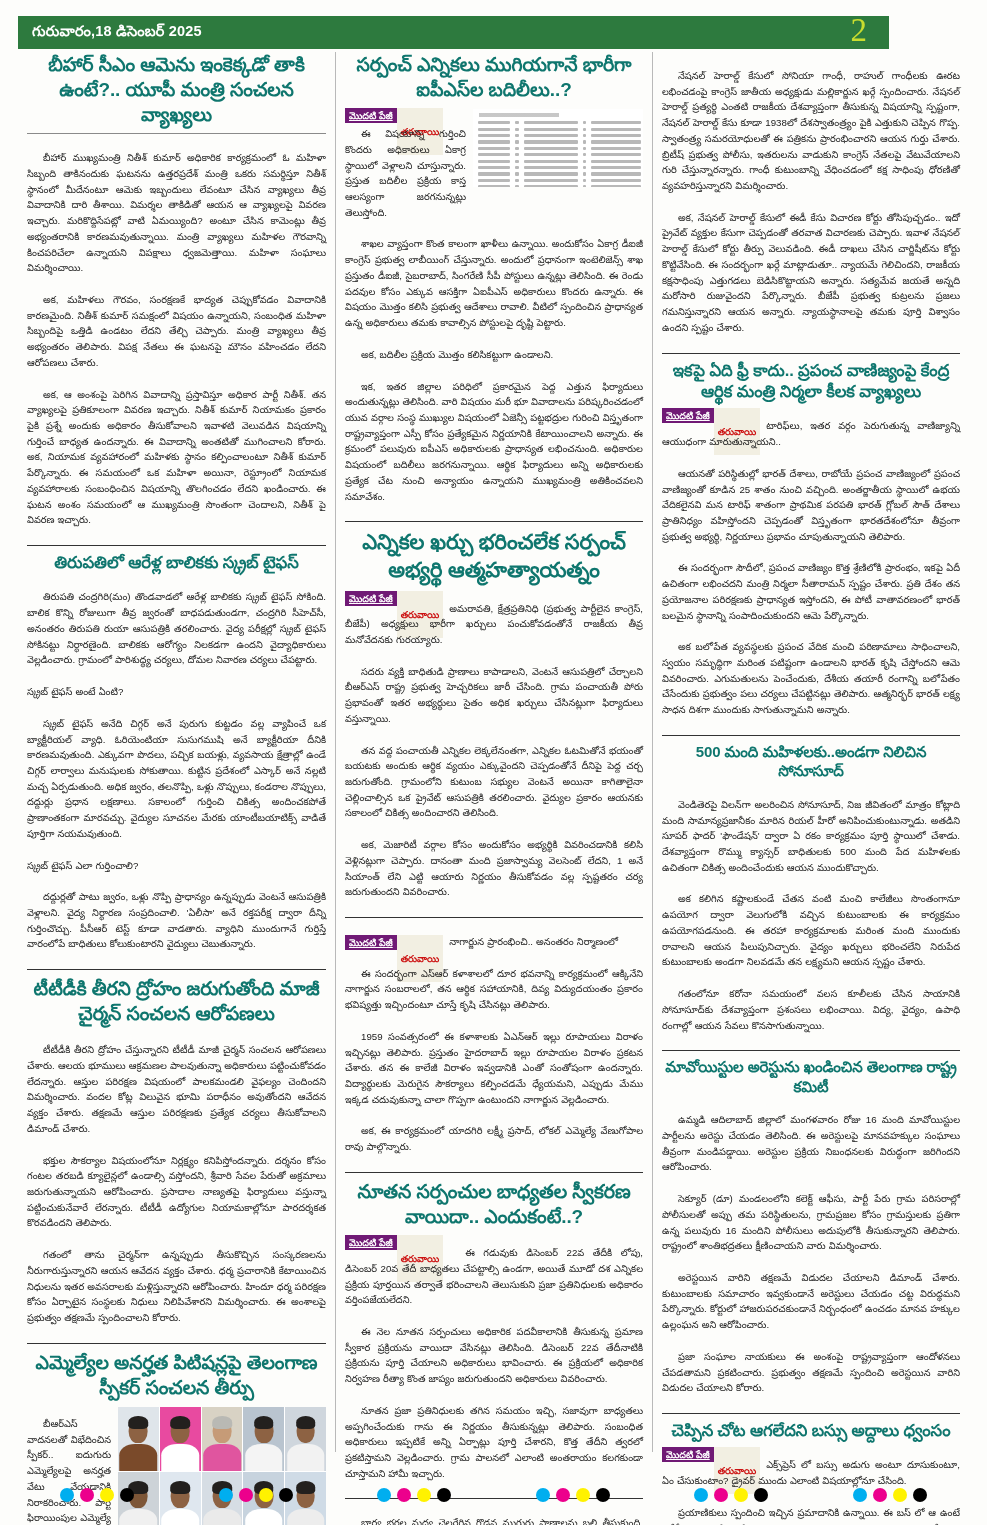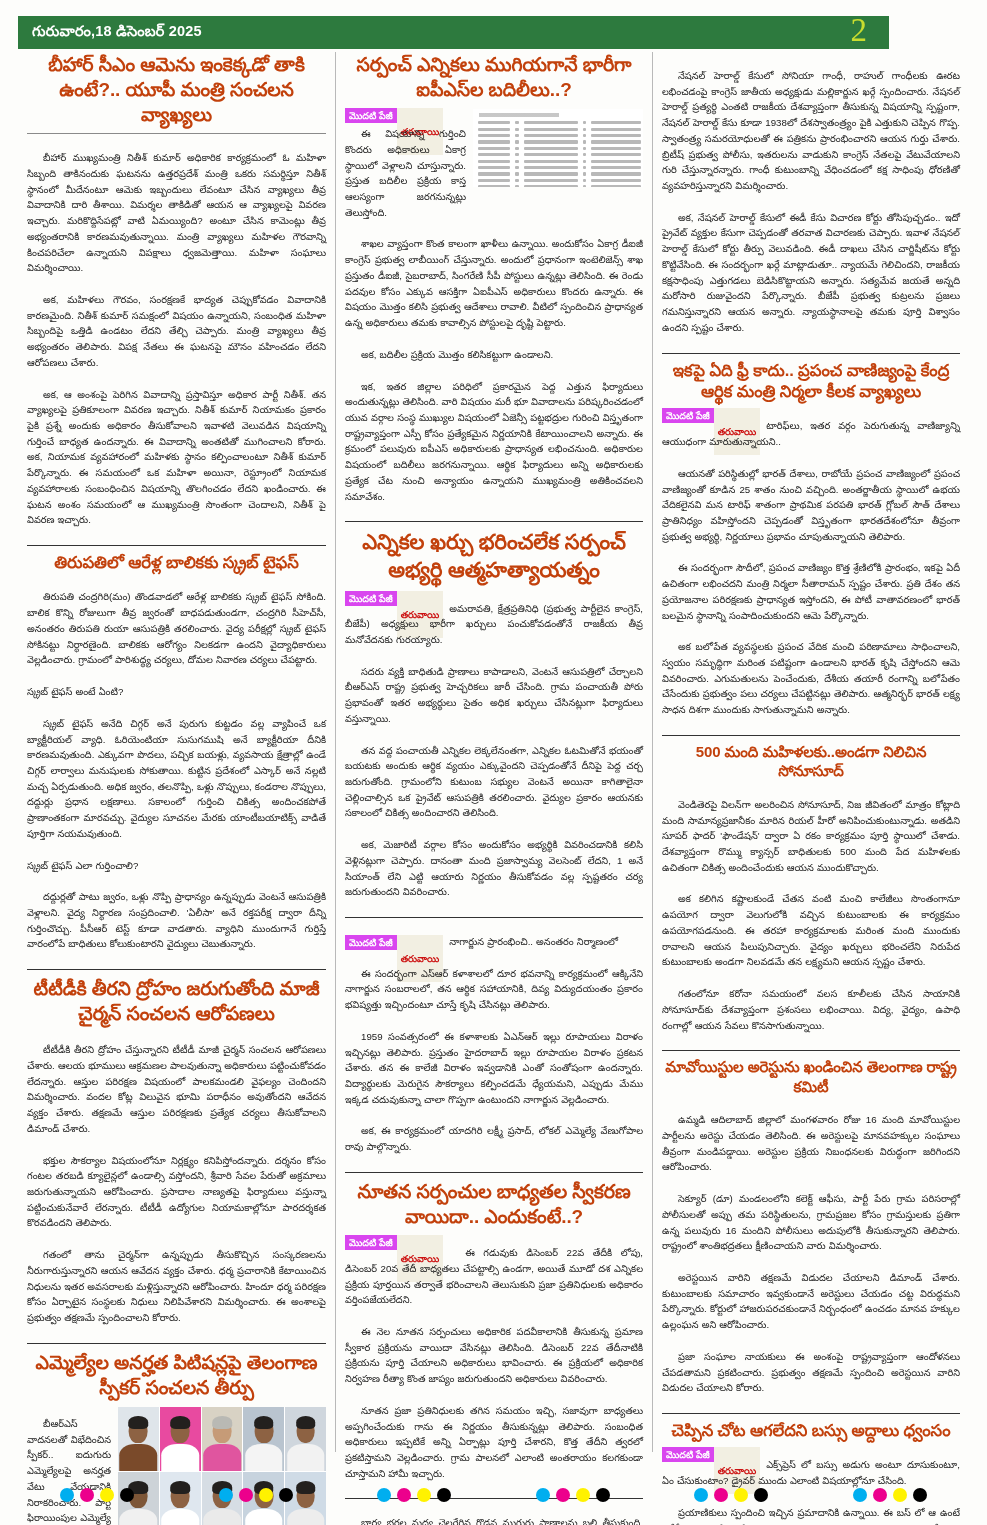--- a/index.html
+++ b/index.html
@@ -74,47 +74,48 @@
   .rule-thin {
     border-top: 1px solid #8a8a8a;
     margin: 6px 0 5px 0;
   }
   h2.headline {
     margin: 0 0 5px 0;
     text-align: center;
     font-size: 19px;
     line-height: 1.32;
     font-weight: bold;
-    color: #c2410c;
+    color: #0f766e;
     letter-spacing: -0.1px;
   }
   h2.headline.h-sm { font-size: 16.5px; line-height: 1.3; }
   h2.headline.h-xs { font-size: 15px; line-height: 1.3; }
   h2.headline.h-lg { font-size: 21px; line-height: 1.34; }
 
   
   .cont-badge {
     display: inline-block;
     vertical-align: middle;
     height: 15px;
     margin: 1px 6px 3px 0;
     float: left;
     white-space: nowrap;
     font-size: 0;
     line-height: 0;
   }
   .cont-badge .b1 {
     display: inline-block;
-    background: #d946ef;
+    background: #701a75;
     color: #ffffff;
     font-size: 9.5px;
     line-height: 15px;
     padding: 0 4px;
     font-weight: bold;
     vertical-align: top;
+    text-decoration: underline;
   }
   .cont-badge .b2 {
     display: inline-block;
     background: #f2efe2;
     color: #cc1111;
     font-size: 9.5px;
     line-height: 15px;
     padding: 16px 4px;
     font-weight: bold;
     vertical-align: top;

